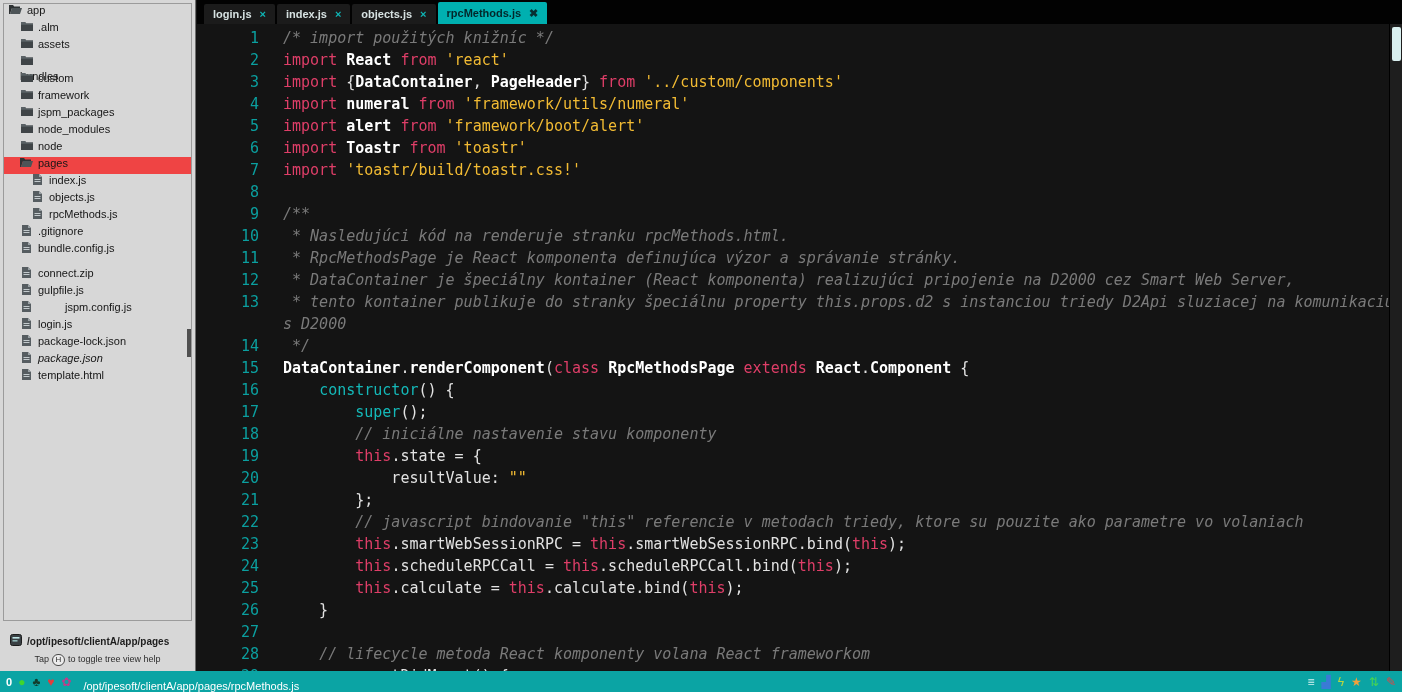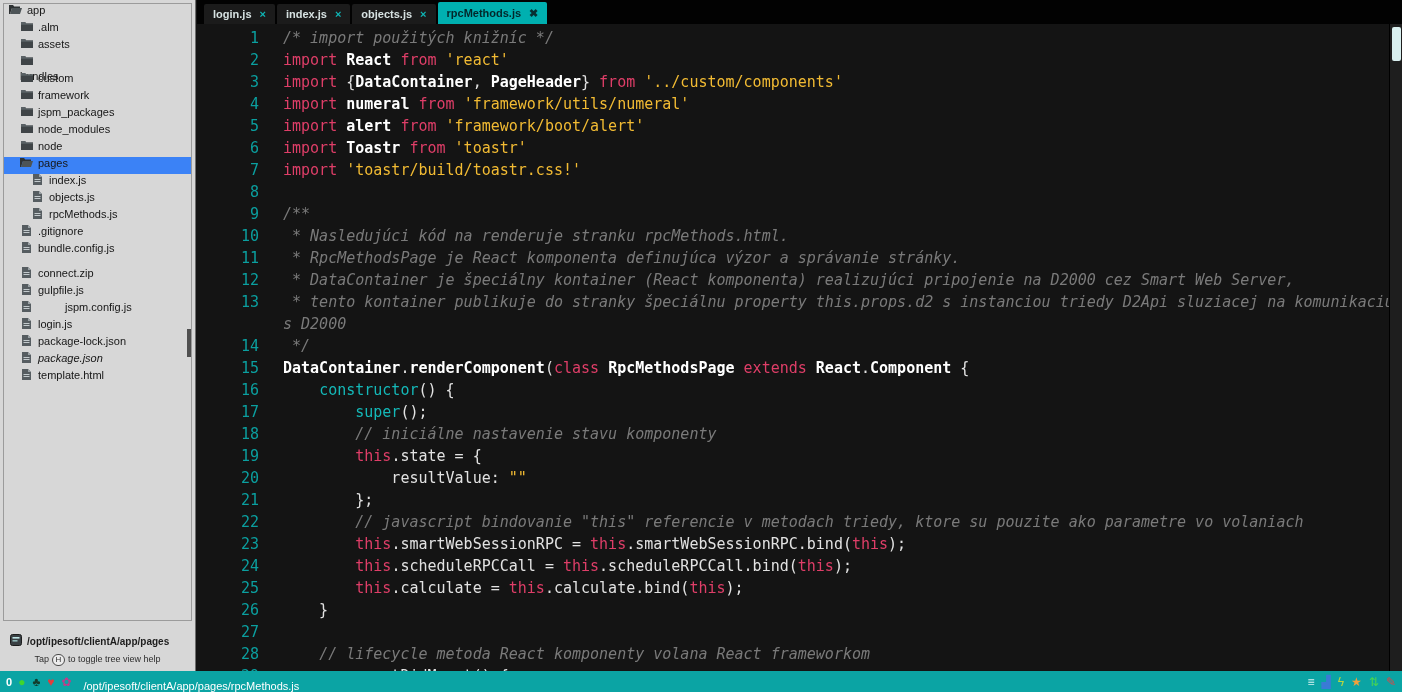--- a/index.html
+++ b/index.html
@@ -18,21 +18,21 @@
     display:flex; flex-direction:column; padding:3px;
   }
   .tree-panel {
     position:relative; flex:0 0 618px; border:1px solid #9b9b9b;
     overflow:hidden; background:#d7d7d7;
   }
   .tree-row {
     height:17px; display:flex; gap:5px;
     font-size:11px; color:#161616; white-space:nowrap; cursor:pointer;
   }
-  .tree-row.sel { background:#3b82f6; }
+  .tree-row.sel { background:#ef4444; }
   .tree-row .t-icon { display:inline-flex; width:13px; justify-content:center; }
   .tree-scroll-thumb {
     position:absolute; right:0; top:325px; width:4px; height:28px; background:#4f4f4f;
   }
   .sidebar-footer { margin-top:auto; padding-bottom:2px; }
   .path-row {
     display:flex; align-items:center; gap:5px; padding-left:7px;
     font-size:10px; font-weight:bold; color:#1d1d1d;
   }
   .help-row { text-align:center; font-size:9px; color:#2e2e2e; margin-top:6px; }

